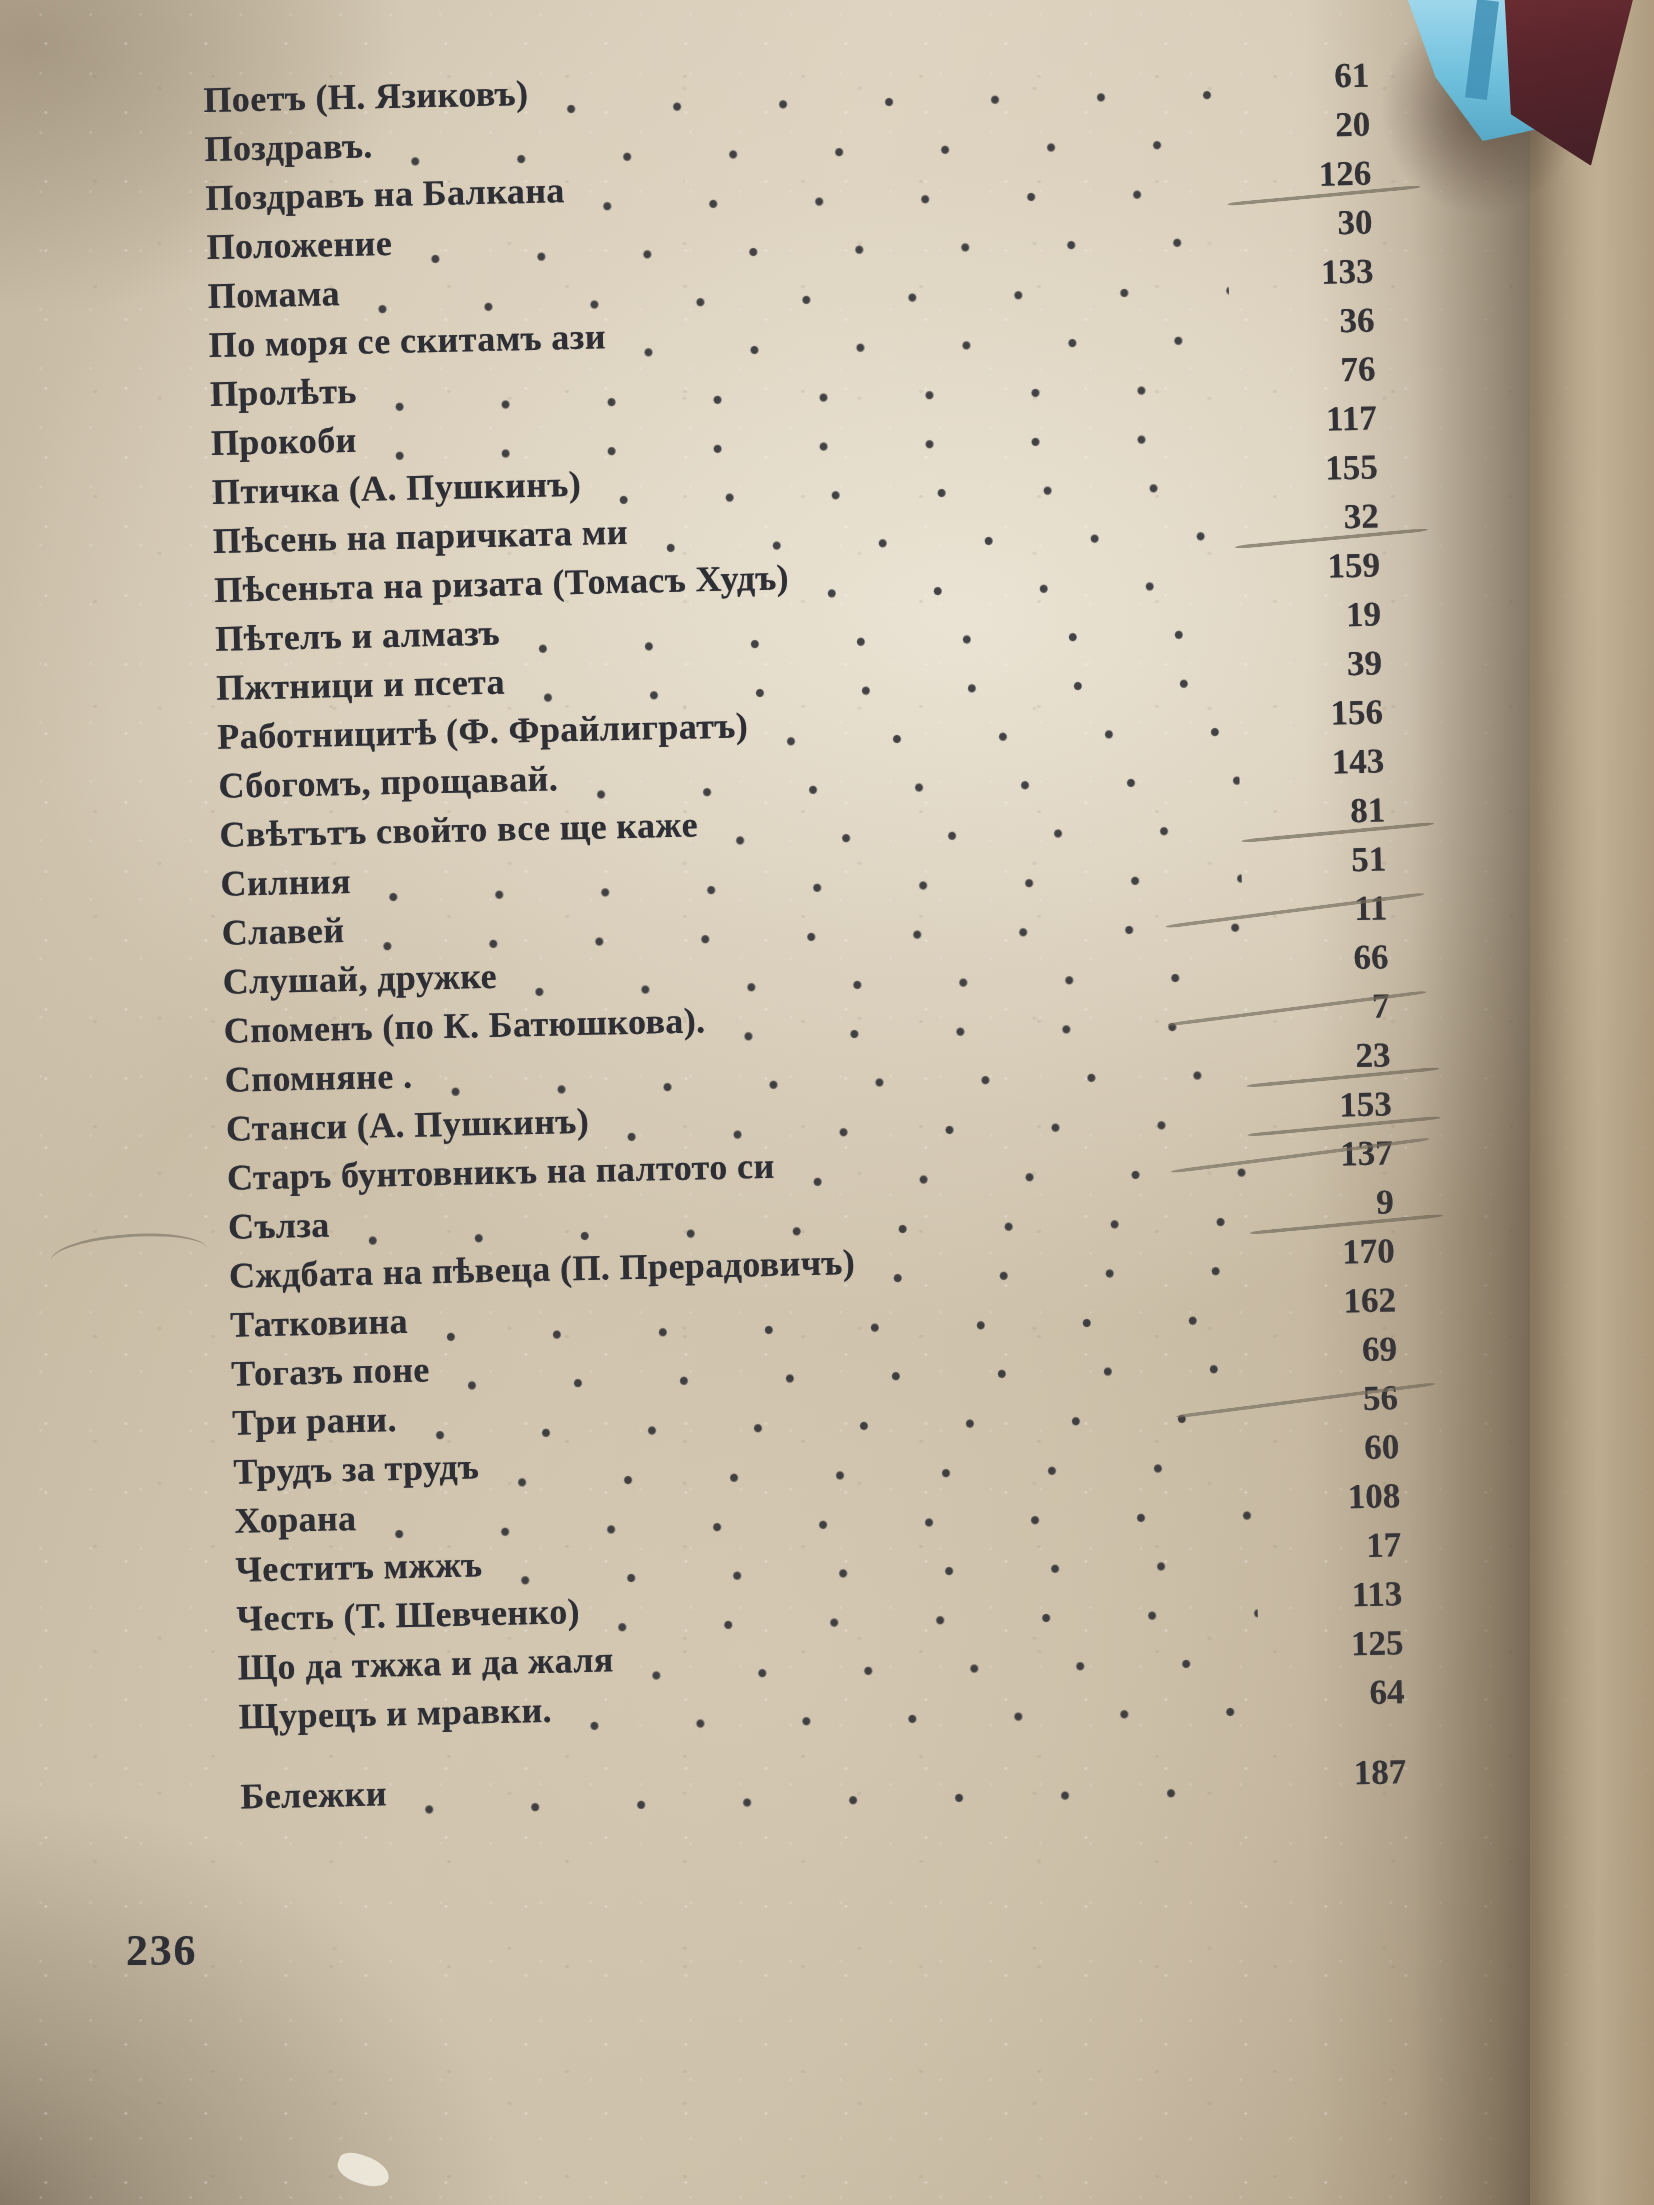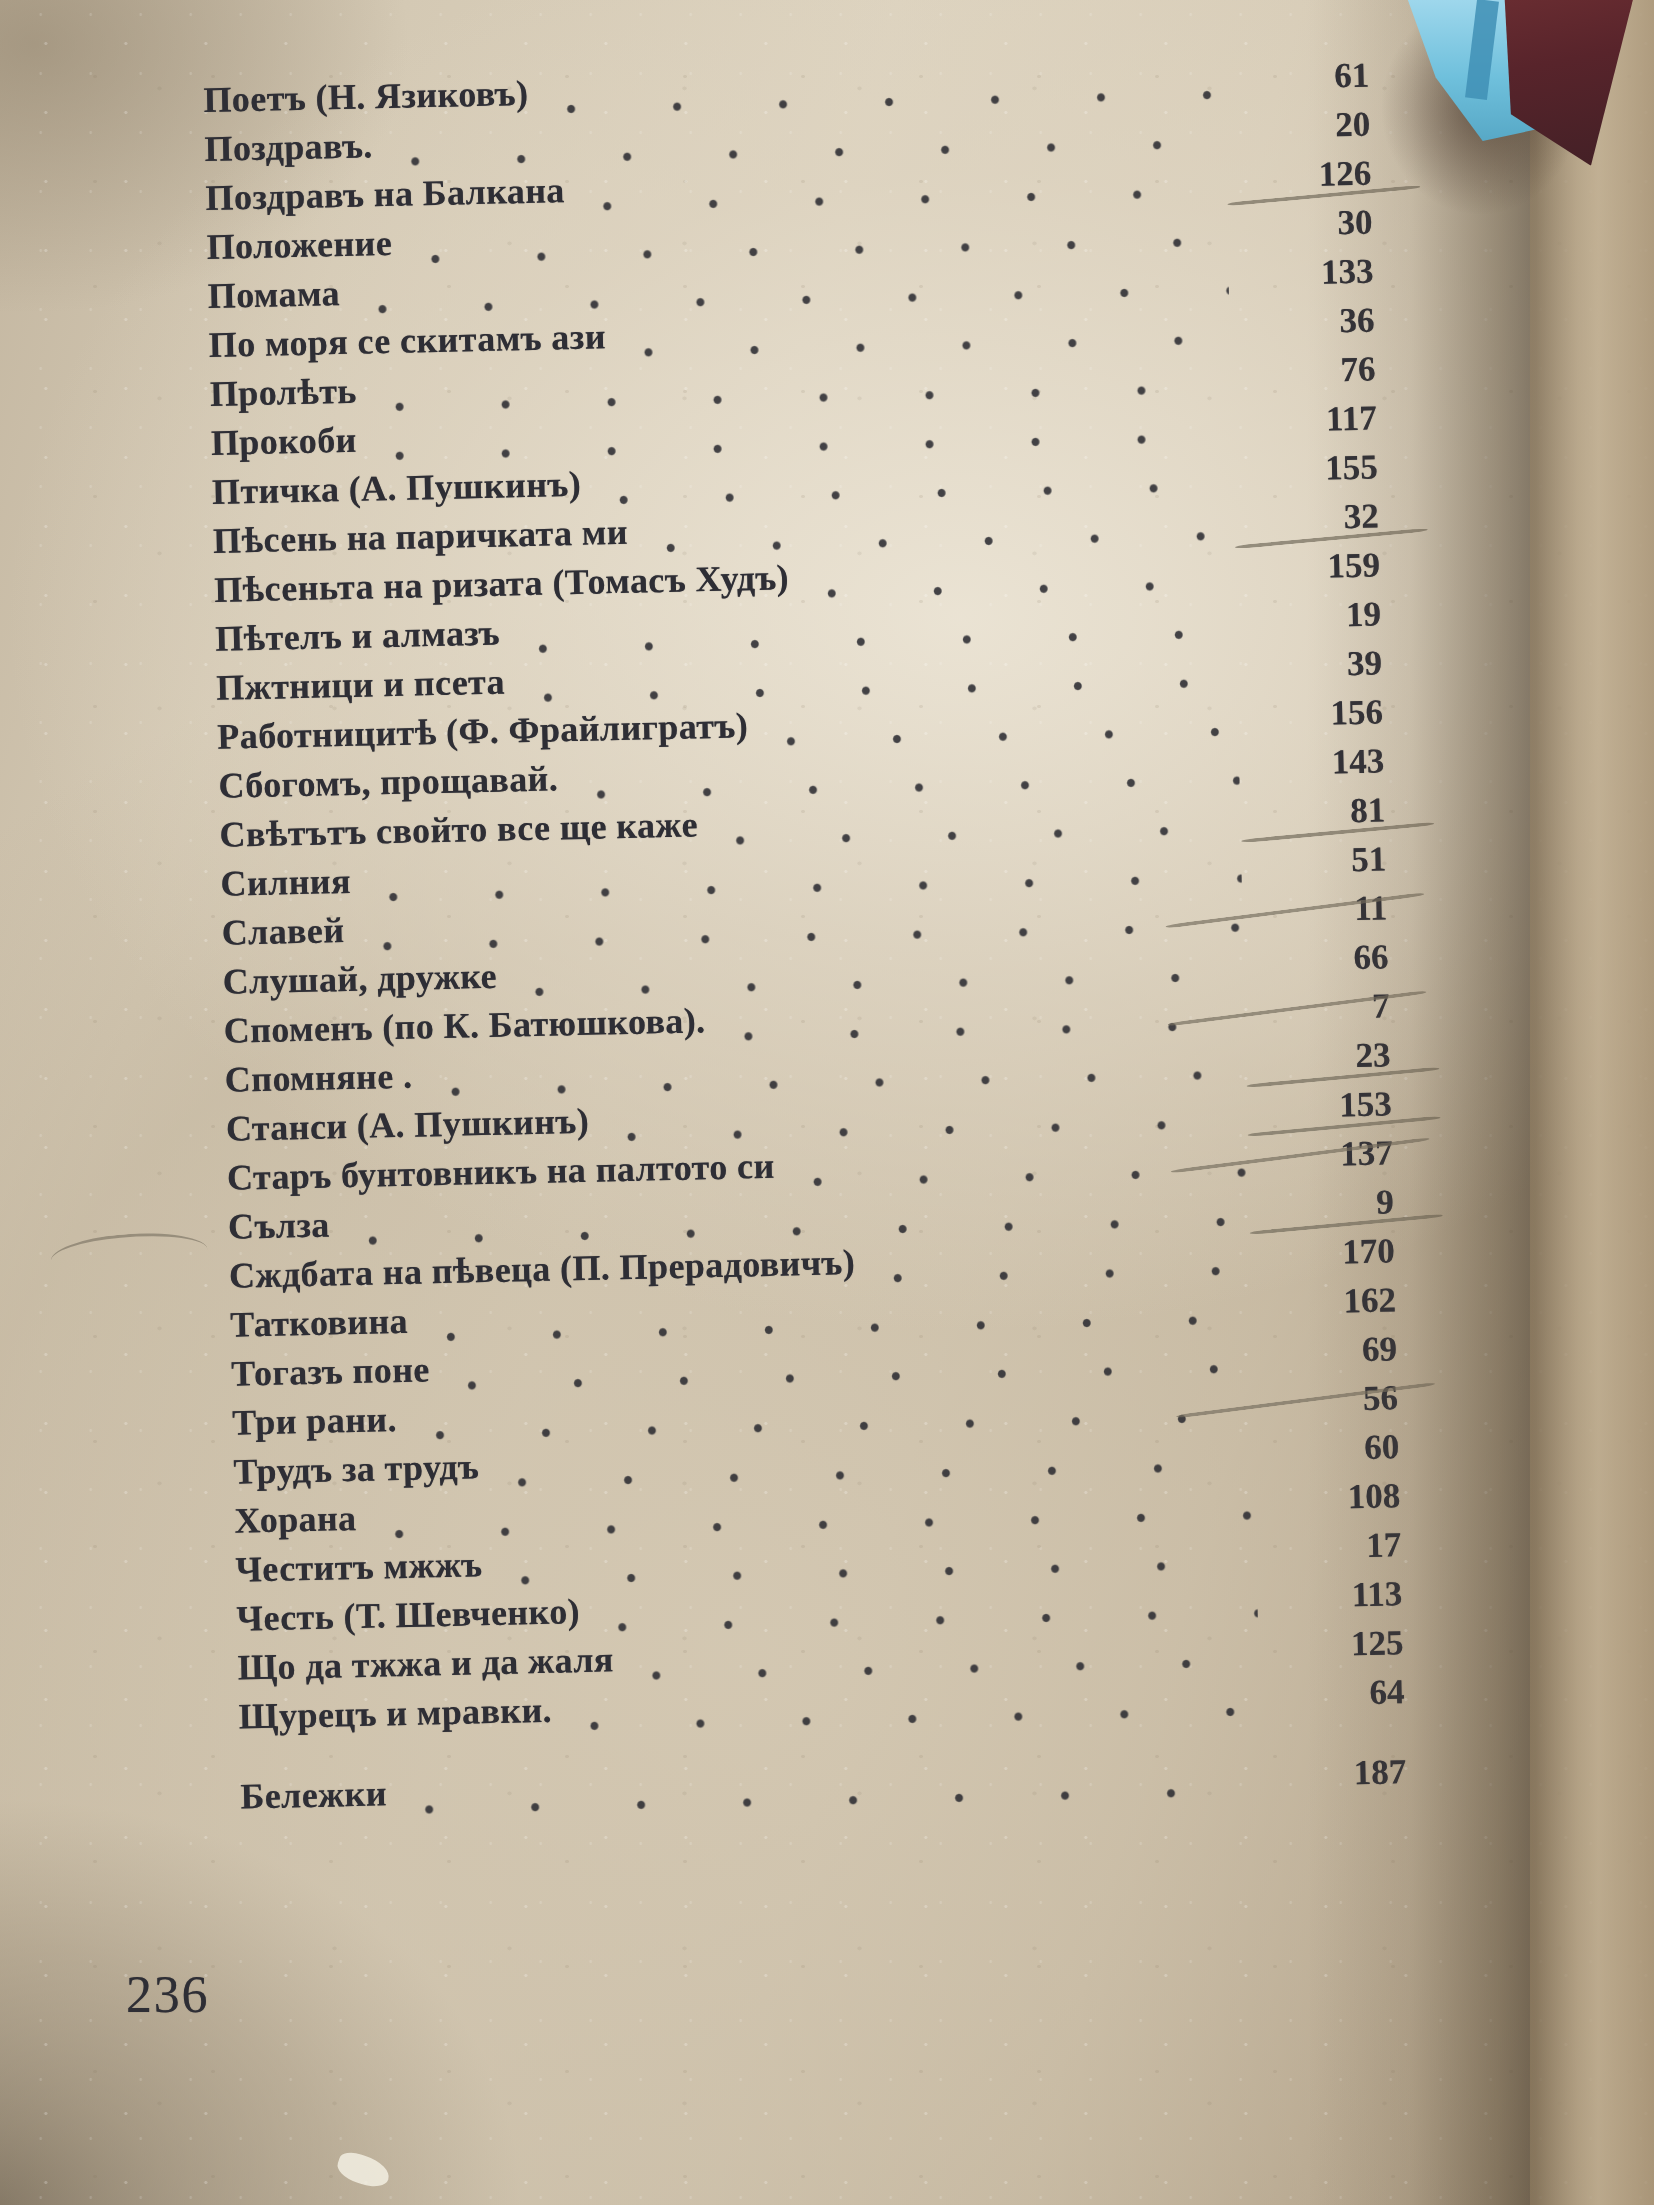--- a/index.html
+++ b/index.html
@@ -50,21 +50,21 @@
   .n{flex:0 0 124px;font-size:35px;font-weight:600;color:#2e2e35;text-align:right;position:relative;
      text-shadow:0 0 0.8px rgba(42,42,50,.5);}
   
   .mk-underline::after{content:'';position:absolute;left:-21.5px;right:-48px;bottom:-3.3px;height:0;
      border-bottom:4.1px solid rgba(116,108,92,.7);border-radius:50%/7.4px;transform:rotate(-4deg);}
   .mk-strike::after{content:'';position:absolute;left:-99px;right:-38px;top:46%;height:0;
      border-bottom:4.1px solid rgba(116,108,92,.66);border-radius:50%/10px;transform:rotate(-6deg);}
   
   .scribble{position:absolute;left:50px;top:1234px;width:157px;height:21.5px;border-top:3.3px solid rgba(110,102,88,.55);
      border-radius:50% 60% 0 0/90% 100% 0 0;transform:rotate(-5deg);}
-  .folio{position:absolute;left:126px;top:1965px;font-size:52px;font-weight:400;color:#2e2e35;letter-spacing:1.7px;
+  .folio{position:absolute;left:126px;top:1925px;font-size:44px;font-weight:700;color:#2e2e35;letter-spacing:1.7px;
      text-shadow:0 0 0.8px rgba(42,42,50,.5);}
   .chip{position:absolute;left:337px;top:2156px;width:53px;height:28px;background:rgba(242,238,226,.85);
      border-radius:40% 60% 50% 50%;transform:rotate(18deg);}
 </style>
 </head>
 <body>
 
 <div class="photo">
   <div class="grain"></div>
 

